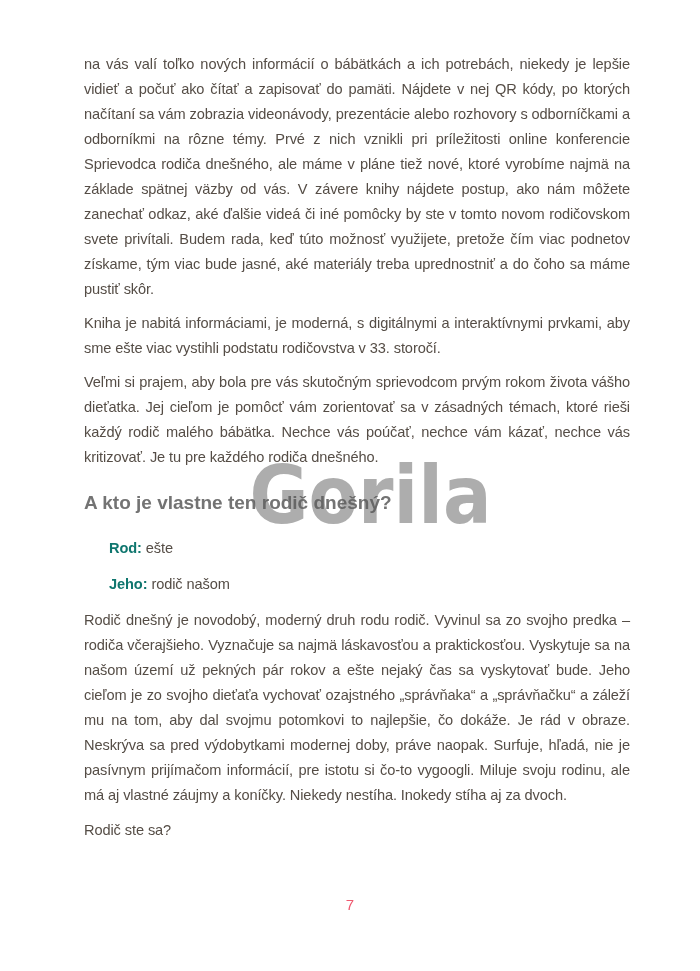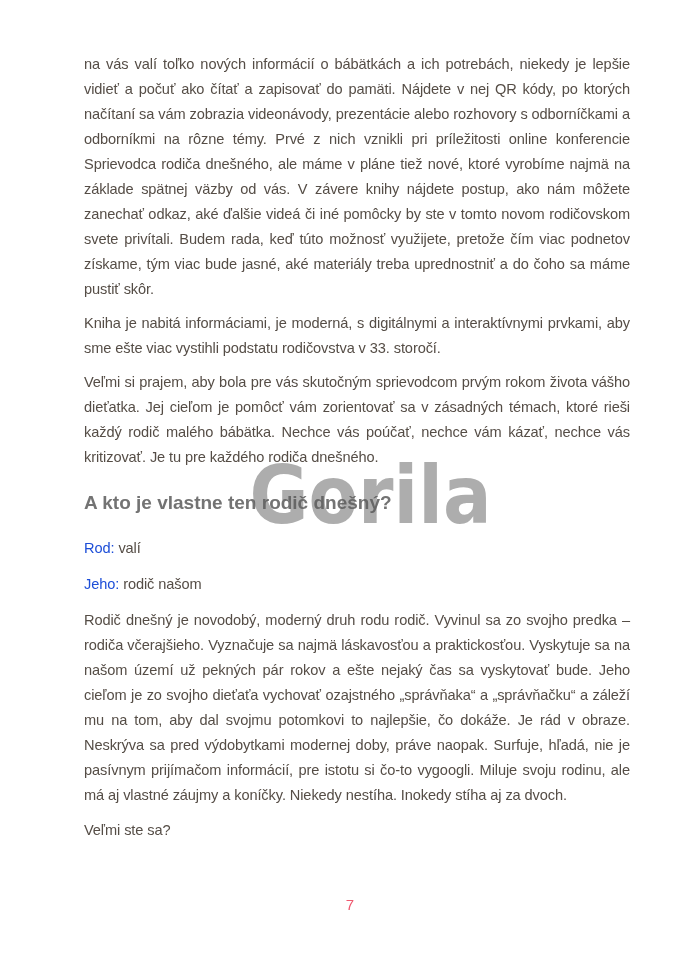--- a/index.html
+++ b/index.html
@@ -37,22 +37,23 @@
       margin-top: 21px;
       margin-bottom: 21px;
       line-height: 24px;
       letter-spacing: 0;
     }
     .content p.def {
       margin-bottom: 11px;
       line-height: 25px;
     }
     .content p.def strong {
-      font-weight: 400;
-      color: #1d4ed8;
+      font-weight: 700;
+      color: #0f766e;
+      margin-left: 25px;
     }
     .content p.question {
       margin-top: 10px;
       text-align: left;
     }
     .watermark {
       position: absolute;
       top: 456px;
       left: 0;
       right: 0;
@@ -91,31 +92,31 @@
     <p class="body-par">na vás valí toľko nových informácií o bábätkách a ich potrebách, niekedy je lepšie vidieť a počuť ako čítať a zapisovať do pamäti. Nájdete v nej QR kódy, po ktorých načítaní sa vám zobrazia videonávody, prezentácie alebo rozhovory s odborníčkami a odborníkmi na rôzne témy. Prvé z nich vznikli pri príležitosti online konferencie Sprievodca rodiča dnešného, ale máme v pláne tiež nové, ktoré vyrobíme najmä na základe spätnej väzby od vás. V závere knihy nájdete postup, ako nám môžete zanechať odkaz, aké ďalšie videá či iné pomôcky by ste v tomto novom rodičovskom svete privítali. Budem rada, keď túto možnosť využijete, pretože čím viac podnetov získame, tým viac bude jasné, aké materiály treba uprednostniť a do čoho sa máme pustiť skôr.</p>
 
     <p class="body-par">Kniha je nabitá informáciami, je moderná, s digitálnymi a interaktívnymi prvkami, aby sme ešte viac vystihli podstatu rodičovstva v 33. storočí.</p>
 
     <p class="body-par">Veľmi si prajem, aby bola pre vás skutočným sprievodcom prvým rokom života vášho dieťatka. Jej cieľom je pomôcť vám zorientovať sa v zásadných témach, ktoré rieši každý rodič malého bábätka. Nechce vás poúčať, nechce vám kázať, nechce vás kritizovať. Je tu pre každého rodiča dnešného.</p>
 
     <h2>A kto je vlastne ten rodič dnešný?</h2>
 
     <p class="def">
       <strong>Rod:</strong>
-      <span>valí</span>
+      <span>ešte</span>
     </p>
 
     <p class="def">
       <strong>Jeho:</strong>
       <span>rodič našom</span>
     </p>
 
     <p class="body-par">Rodič dnešný je novodobý, moderný druh rodu rodič. Vyvinul sa zo svojho predka – rodiča včerajšieho. Vyznačuje sa najmä láskavosťou a praktickosťou. Vyskytuje sa na našom území už pekných pár rokov a ešte nejaký čas sa vyskytovať bude. Jeho cieľom je zo svojho dieťaťa vychovať ozajstného „správňaka“ a „správňačku“ a záleží mu na tom, aby dal svojmu potomkovi to najlepšie, čo dokáže. Je rád v obraze. Neskrýva sa pred výdobytkami modernej doby, práve naopak. Surfuje, hľadá, nie je pasívnym prijímačom informácií, pre istotu si čo-to vygoogli. Miluje svoju rodinu, ale má aj vlastné záujmy a koníčky. Niekedy nestíha. Inokedy stíha aj za dvoch.</p>
 
-    <p class="body-par question">Veľmi ste sa?</p>
+    <p class="body-par question">Rodič ste sa?</p>
 
   </div>
 
   <div class="watermark">
     <span>Gorila</span>
   </div>
 
   <div class="page-number">7</div>
 
 </div>

